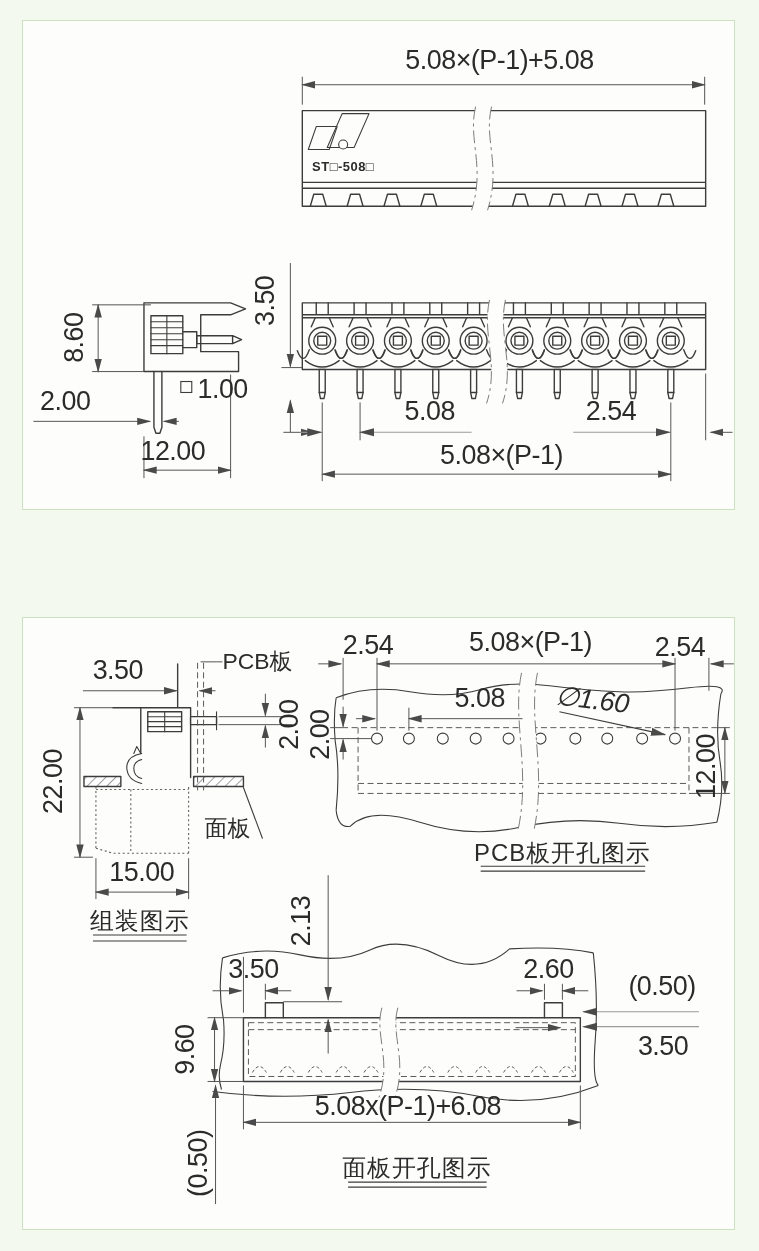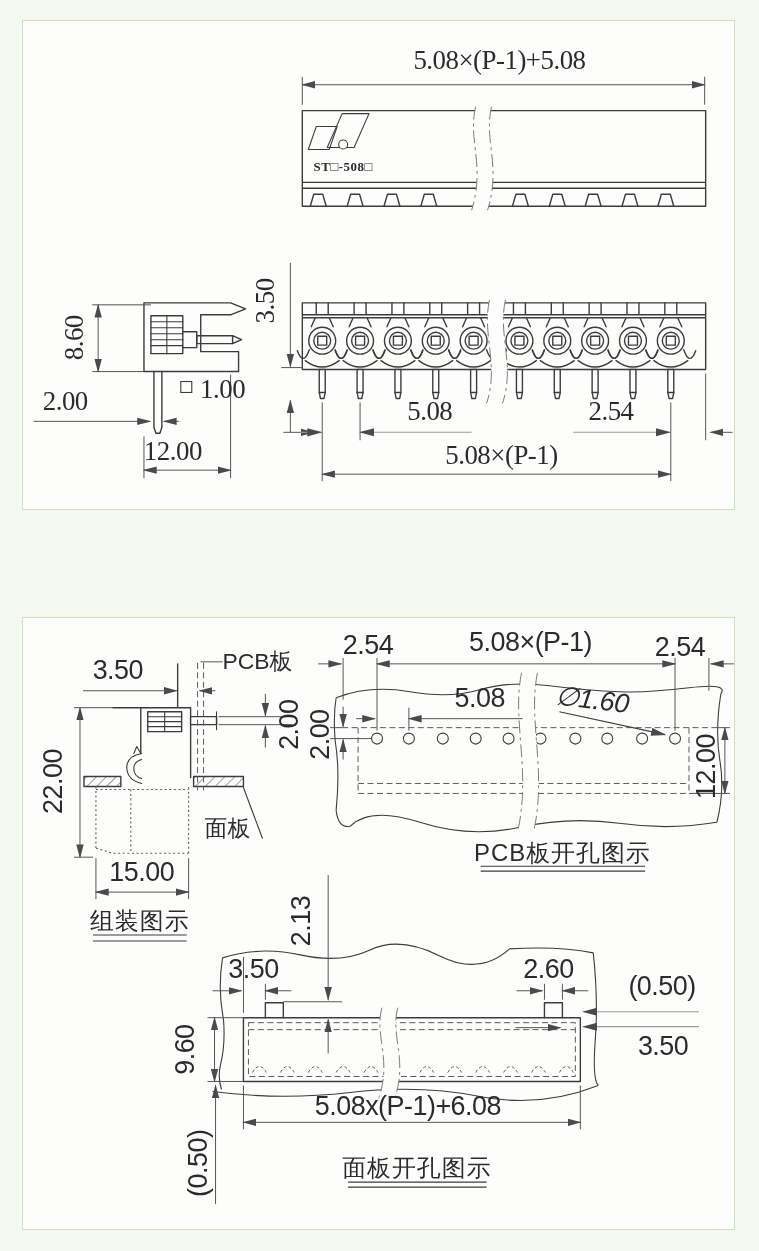--- a/index.html
+++ b/index.html
@@ -12,21 +12,21 @@
     background:var(--page-bg);
     font-family:"Liberation Sans", sans-serif;
     overflow:hidden;
   }
   .panel{
     position:absolute;left:22px;width:713px;
     background:var(--panel-bg);
     border:1px solid var(--panel-border);
     box-sizing:border-box;
   }
-  #panel-top{top:20px;height:490px;font-family:Liberation Serif, serif;}
+  #panel-top{top:20px;height:490px;}
   #panel-bottom{top:617px;height:613px;}
   svg{display:block;width:100%;height:100%;}
   .ln{stroke:var(--line);stroke-width:1.4;fill:none;stroke-linecap:round;stroke-linejoin:round;}
   .ln2{stroke:var(--line);stroke-width:1.1;fill:none;}
   .dim{stroke:var(--dim);stroke-width:1;fill:none;}
   .lt{stroke:#9a9a9a;stroke-width:1.1;fill:none;}
   .dsh{stroke:#5a5a5a;stroke-width:1;fill:none;stroke-dasharray:6 3.5;}
   .dot{stroke:#5f5f5f;stroke-width:1.1;fill:none;stroke-dasharray:2 2.6;}
   .brk{stroke:#7b7b7b;stroke-width:1;fill:none;stroke-dasharray:13 4 3 4;}
   .bband{fill:#fdfdfc;stroke:none;}

